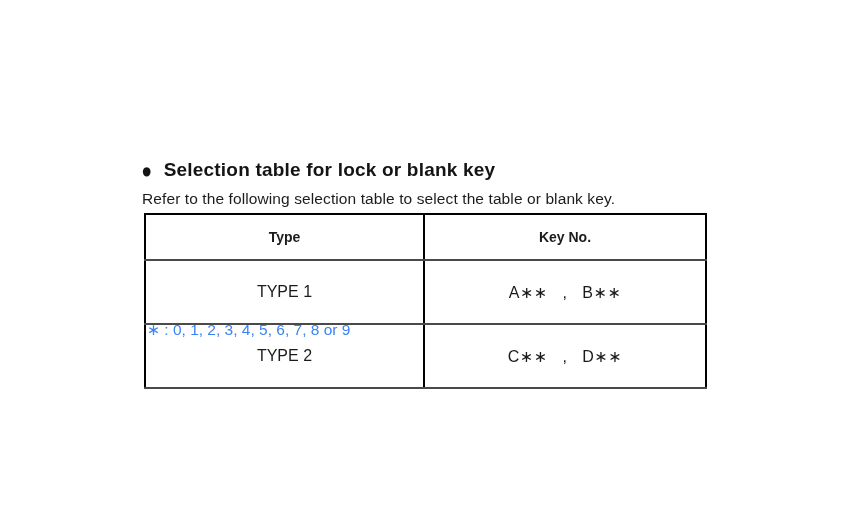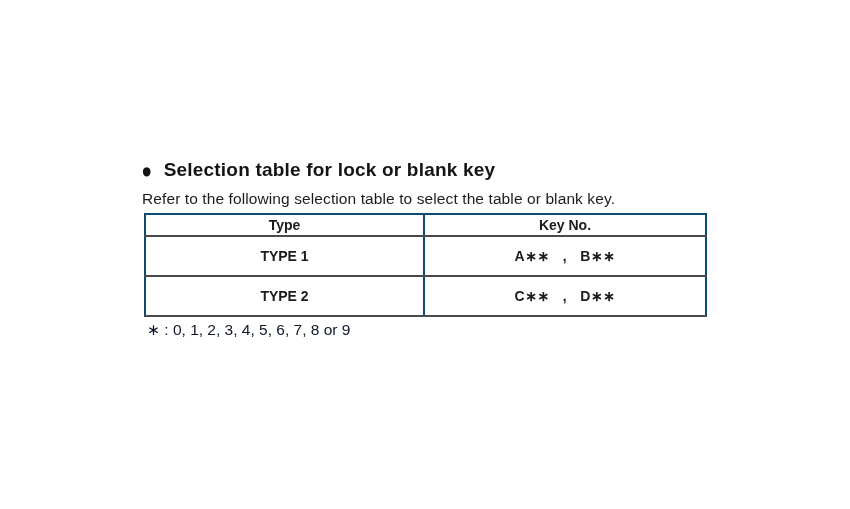--- a/index.html
+++ b/index.html
@@ -50,52 +50,52 @@
     position: absolute;
     left: 144px;
     top: 213px;
     width: 561px;
     border-collapse: collapse;
     table-layout: fixed;
   }
   .sel-table col.c1 { width: 279px; }
   .sel-table col.c2 { width: 282px; }
   .sel-table th, .sel-table td {
-    border: 2px solid #0c4a6e;
+    border: 2px solid #000000;
     text-align: center;
     vertical-align: middle;
-    padding: 0;
+    padding: 12px;
     color: #1b1b1b;
   }
   .sel-table { border: 2px solid #2e2e2e; }
   .sel-table th {
     height: 20px;
     font-size: 14px;
     font-weight: bold;
     border-bottom-color: #4a4a4a;
   }
   .sel-table td {
     height: 38px;
-    font-size: 14px;
-    font-weight: bold;
+    font-size: 16px;
+    font-weight: normal;
     border-top-color: #4a4a4a;
     border-bottom-color: #4a4a4a;
     margin-left: 24px;
   }
   .sel-table td.keyno {
     white-space: pre;
     letter-spacing: 0.5px;
   }
   .footnote {
     position: absolute;
     left: 147px;
     top: 321px;
     margin: 0;
     font-size: 15.5px;
-    color: #0f172a;
+    color: #3b82f6;
     white-space: pre;
   }
 </style>
 </head>
 <body>
 
 <div class="page">
 
   <h1 class="heading">
     <span class="bullet">●</span>

